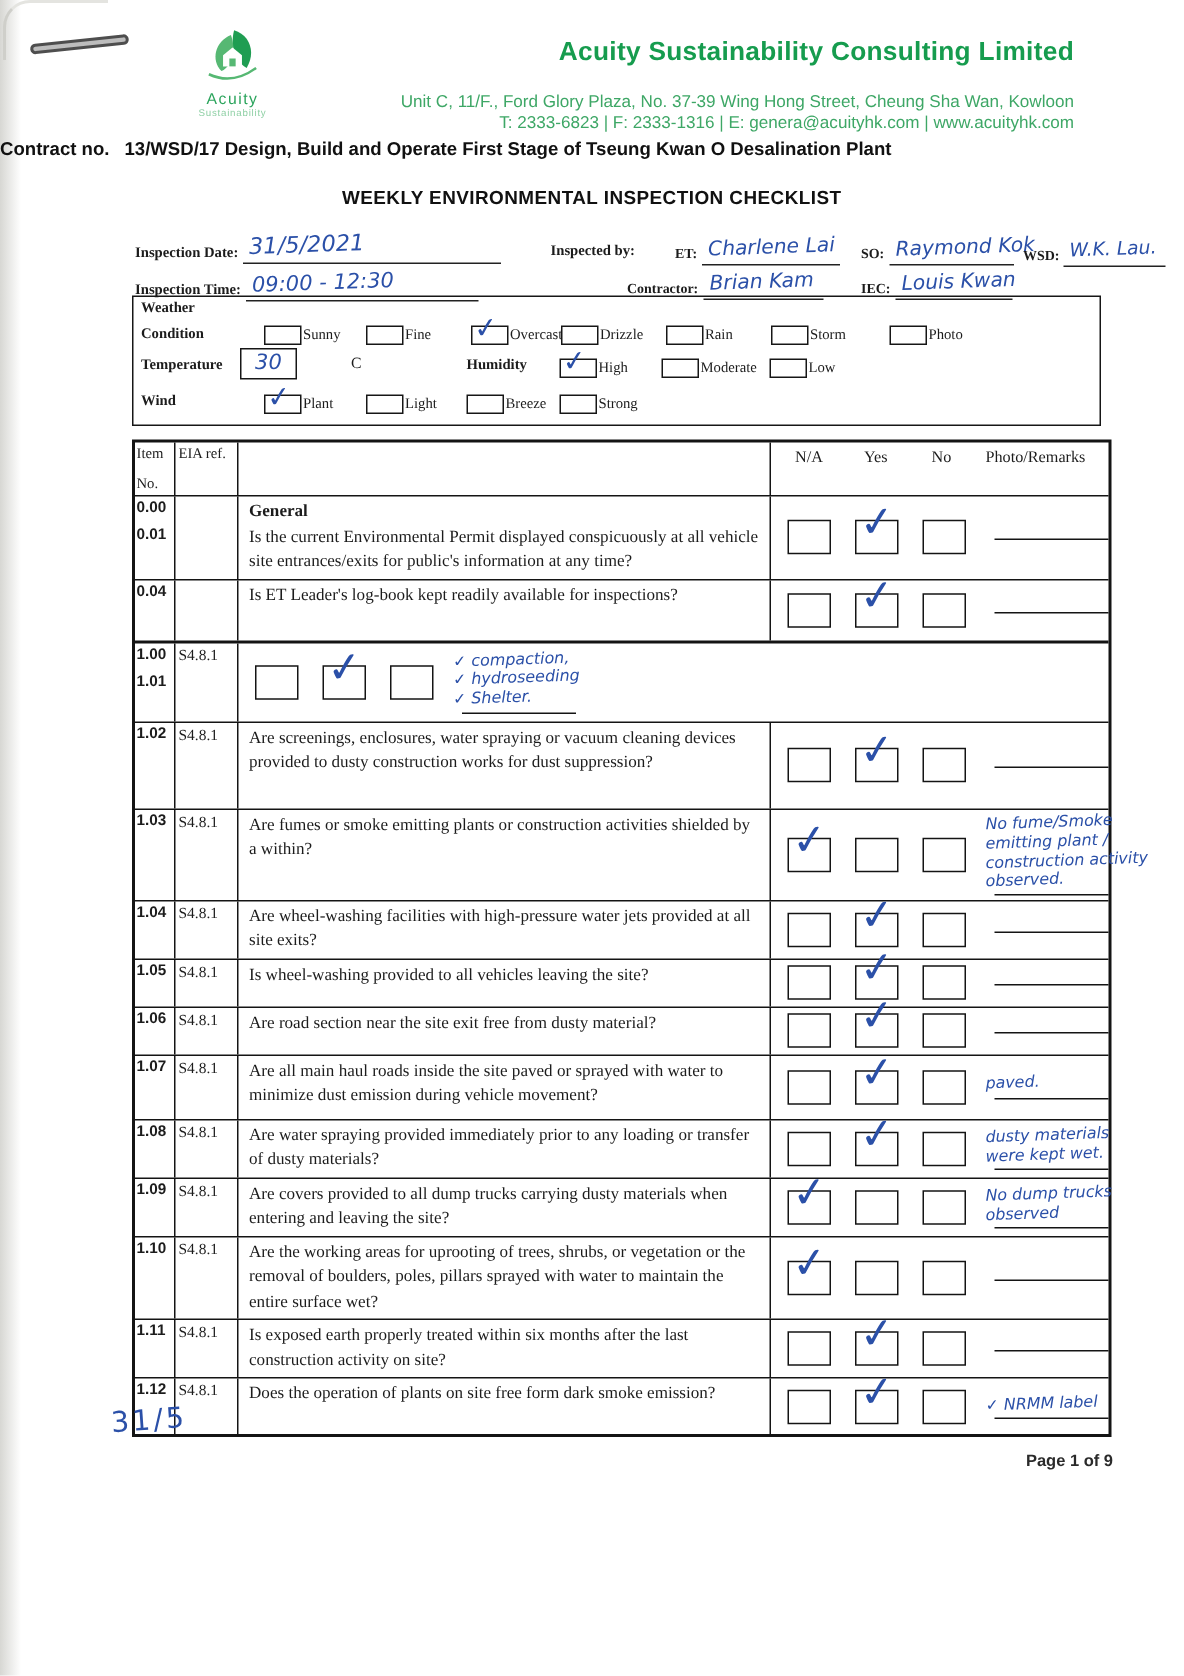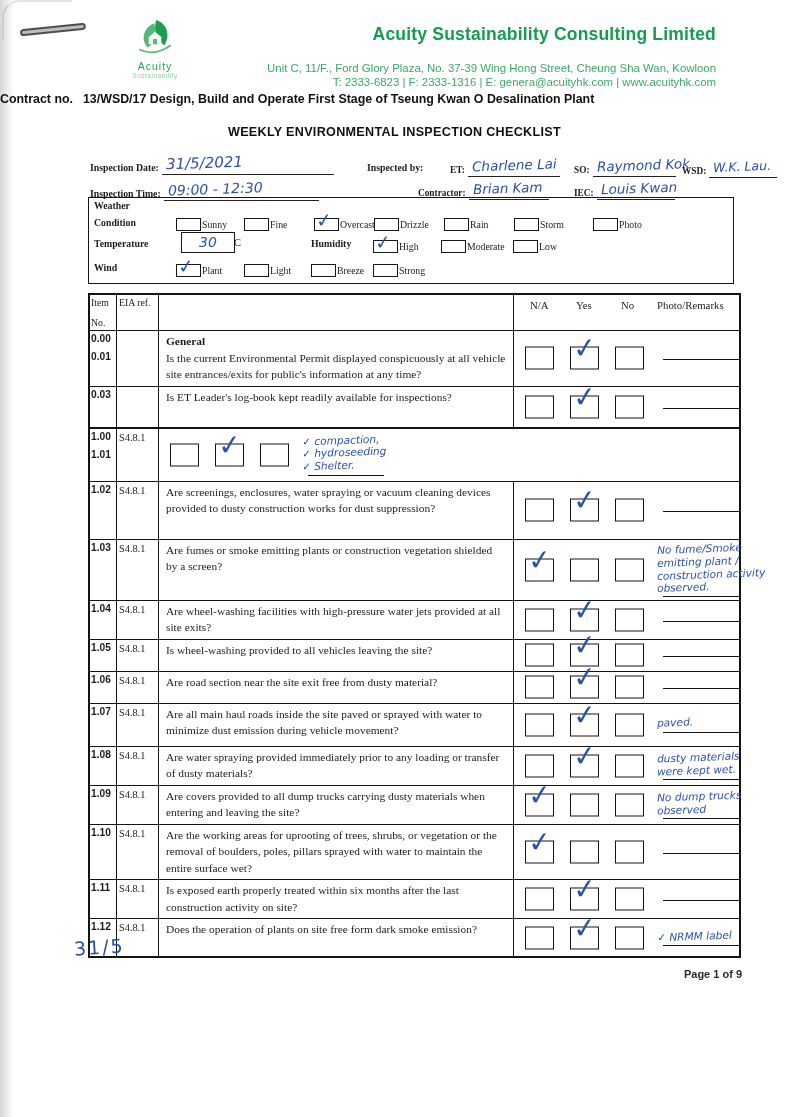--- a/index.html
+++ b/index.html
@@ -50,21 +50,21 @@
   .wbox { display:inline-block; width:25px; height:13px; border:1.4px solid #161616; vertical-align:middle; position:relative; background:#fff; }
   .wlabel { font-size:9.8px; margin-left:1px; vertical-align:middle; }
   #cond-opts .wopt:nth-child(1){left:87px} #cond-opts .wopt:nth-child(2){left:155px}
   #cond-opts .wopt:nth-child(3){left:225px} #cond-opts .wopt:nth-child(4){left:285px}
   #cond-opts .wopt:nth-child(5){left:355px} #cond-opts .wopt:nth-child(6){left:425px}
   #cond-opts .wopt:nth-child(7){left:504px}
   #hum-opts .wopt:nth-child(1){left:284px} #hum-opts .wopt:nth-child(2){left:352px}
   #hum-opts .wopt:nth-child(3){left:424px}
   #wind-opts .wopt:nth-child(1){left:87px} #wind-opts .wopt:nth-child(2){left:155px}
   #wind-opts .wopt:nth-child(3){left:222px} #wind-opts .wopt:nth-child(4){left:284px}
-  .temp-box { position:absolute; left:92px; top:34px; width:54px; height:21px; border:1.6px solid #161616; text-align:center; }
+  .temp-box { position:absolute; left:71px; top:34px; width:38px; height:21px; border:1.6px solid #161616; text-align:center; }
   .temp-box .fval { font-size:14px; position:relative; top:0px; }
   .temp-unit { position:absolute; left:145px; top:39px; font-size:10.5px; }
 
   
   .table { position:absolute; left:88px; top:293px; width:653px; border:2px solid #141414; background:#fff; }
   .thead { display:flex; height:36px; border-bottom:1.4px solid #141414; }
   .th-item { width:27px; border-right:1.4px solid #141414; display:flex; flex-direction:column; justify-content:space-between; padding:2px 1px; font-size:9.8px; }
   .th-eia { width:42px; border-right:1.4px solid #141414; font-size:9.8px; padding:2px; }
   .th-q { width:355px; border-right:1.4px solid #141414; }
   .th-ans { flex:1; position:relative; font-size:10.8px; }
@@ -258,21 +258,21 @@
       <div class="remarks">
         <div class="remark-text"></div>
         <div class="blank-line"></div>
       </div>
     </div>
   </div>
 
   <div class="trow">
     <div class="c-item">
 
-      <div class="item-num">0.03</div>
+      <div class="item-num">0.04</div>
     </div>
     <div class="c-eia"></div>
     <div class="c-q">
 
       <div class="q-text">Is ET Leader's log-book kept readily available for inspections?</div>
     </div>
     <div class="c-ans">
       <span class="box box-na"></span>
       <span class="box box-yes">
             <span class="tick">✓</span>
@@ -332,21 +332,21 @@
   </div>
 
   <div class="trow">
     <div class="c-item">
 
       <div class="item-num">1.03</div>
     </div>
     <div class="c-eia">S4.8.1</div>
     <div class="c-q">
 
-      <div class="q-text">Are fumes or smoke emitting plants or construction vegetation shielded by a screen?</div>
+      <div class="q-text">Are fumes or smoke emitting plants or construction activities shielded by a within?</div>
     </div>
     <div class="c-ans">
       <span class="box box-na">
             <span class="tick">✓</span>
           </span>
       <span class="box box-yes"></span>
       <span class="box box-no"></span>
       <div class="remarks">
         <div class="remark-text">
               <div class="hw rline">No fume/Smoke</div>

